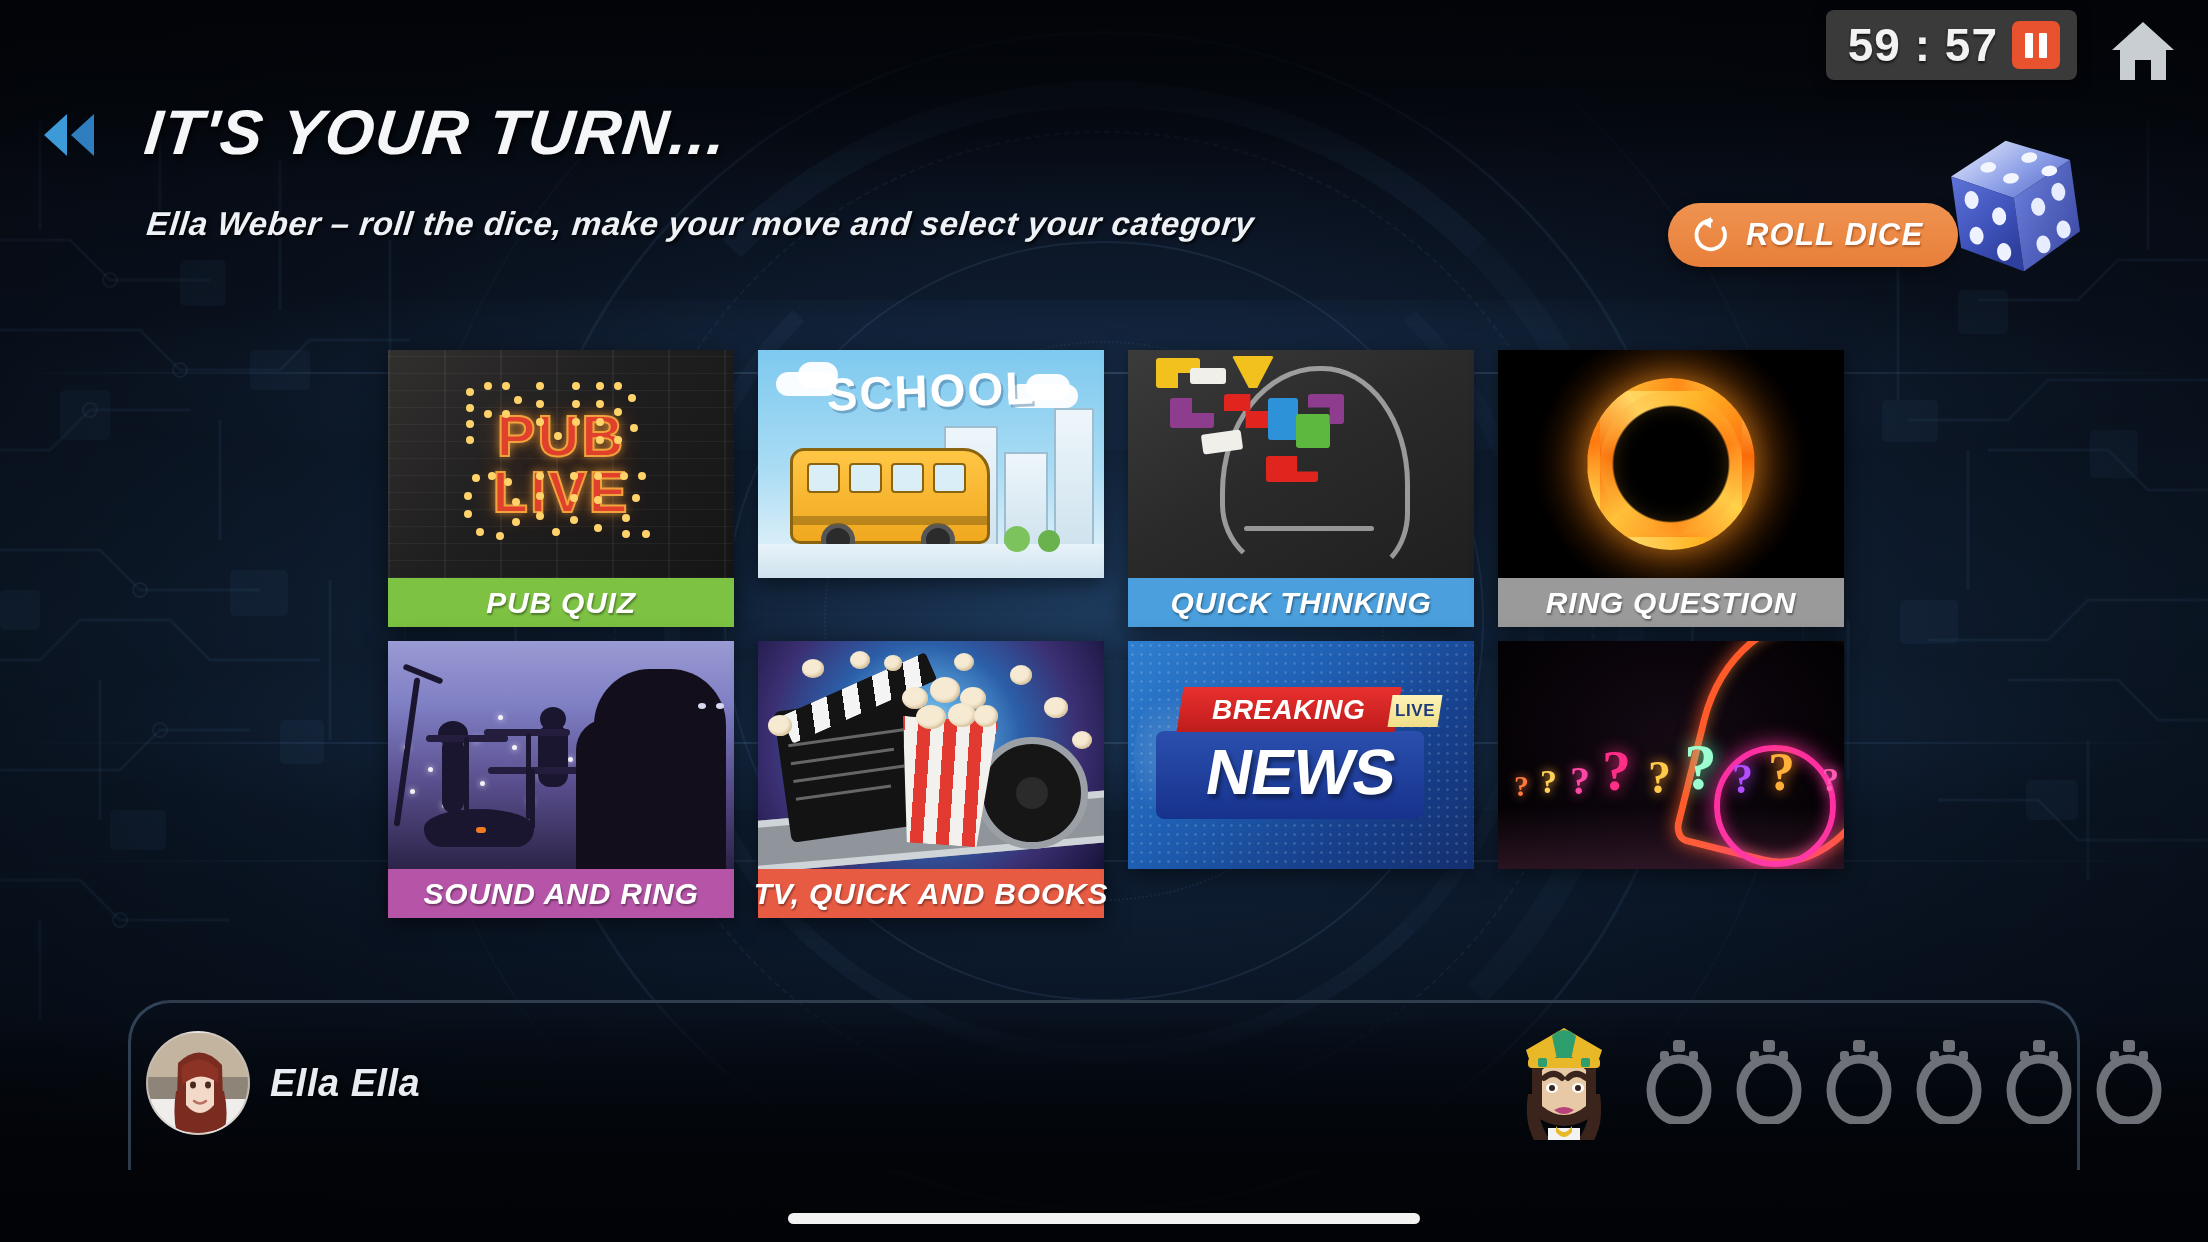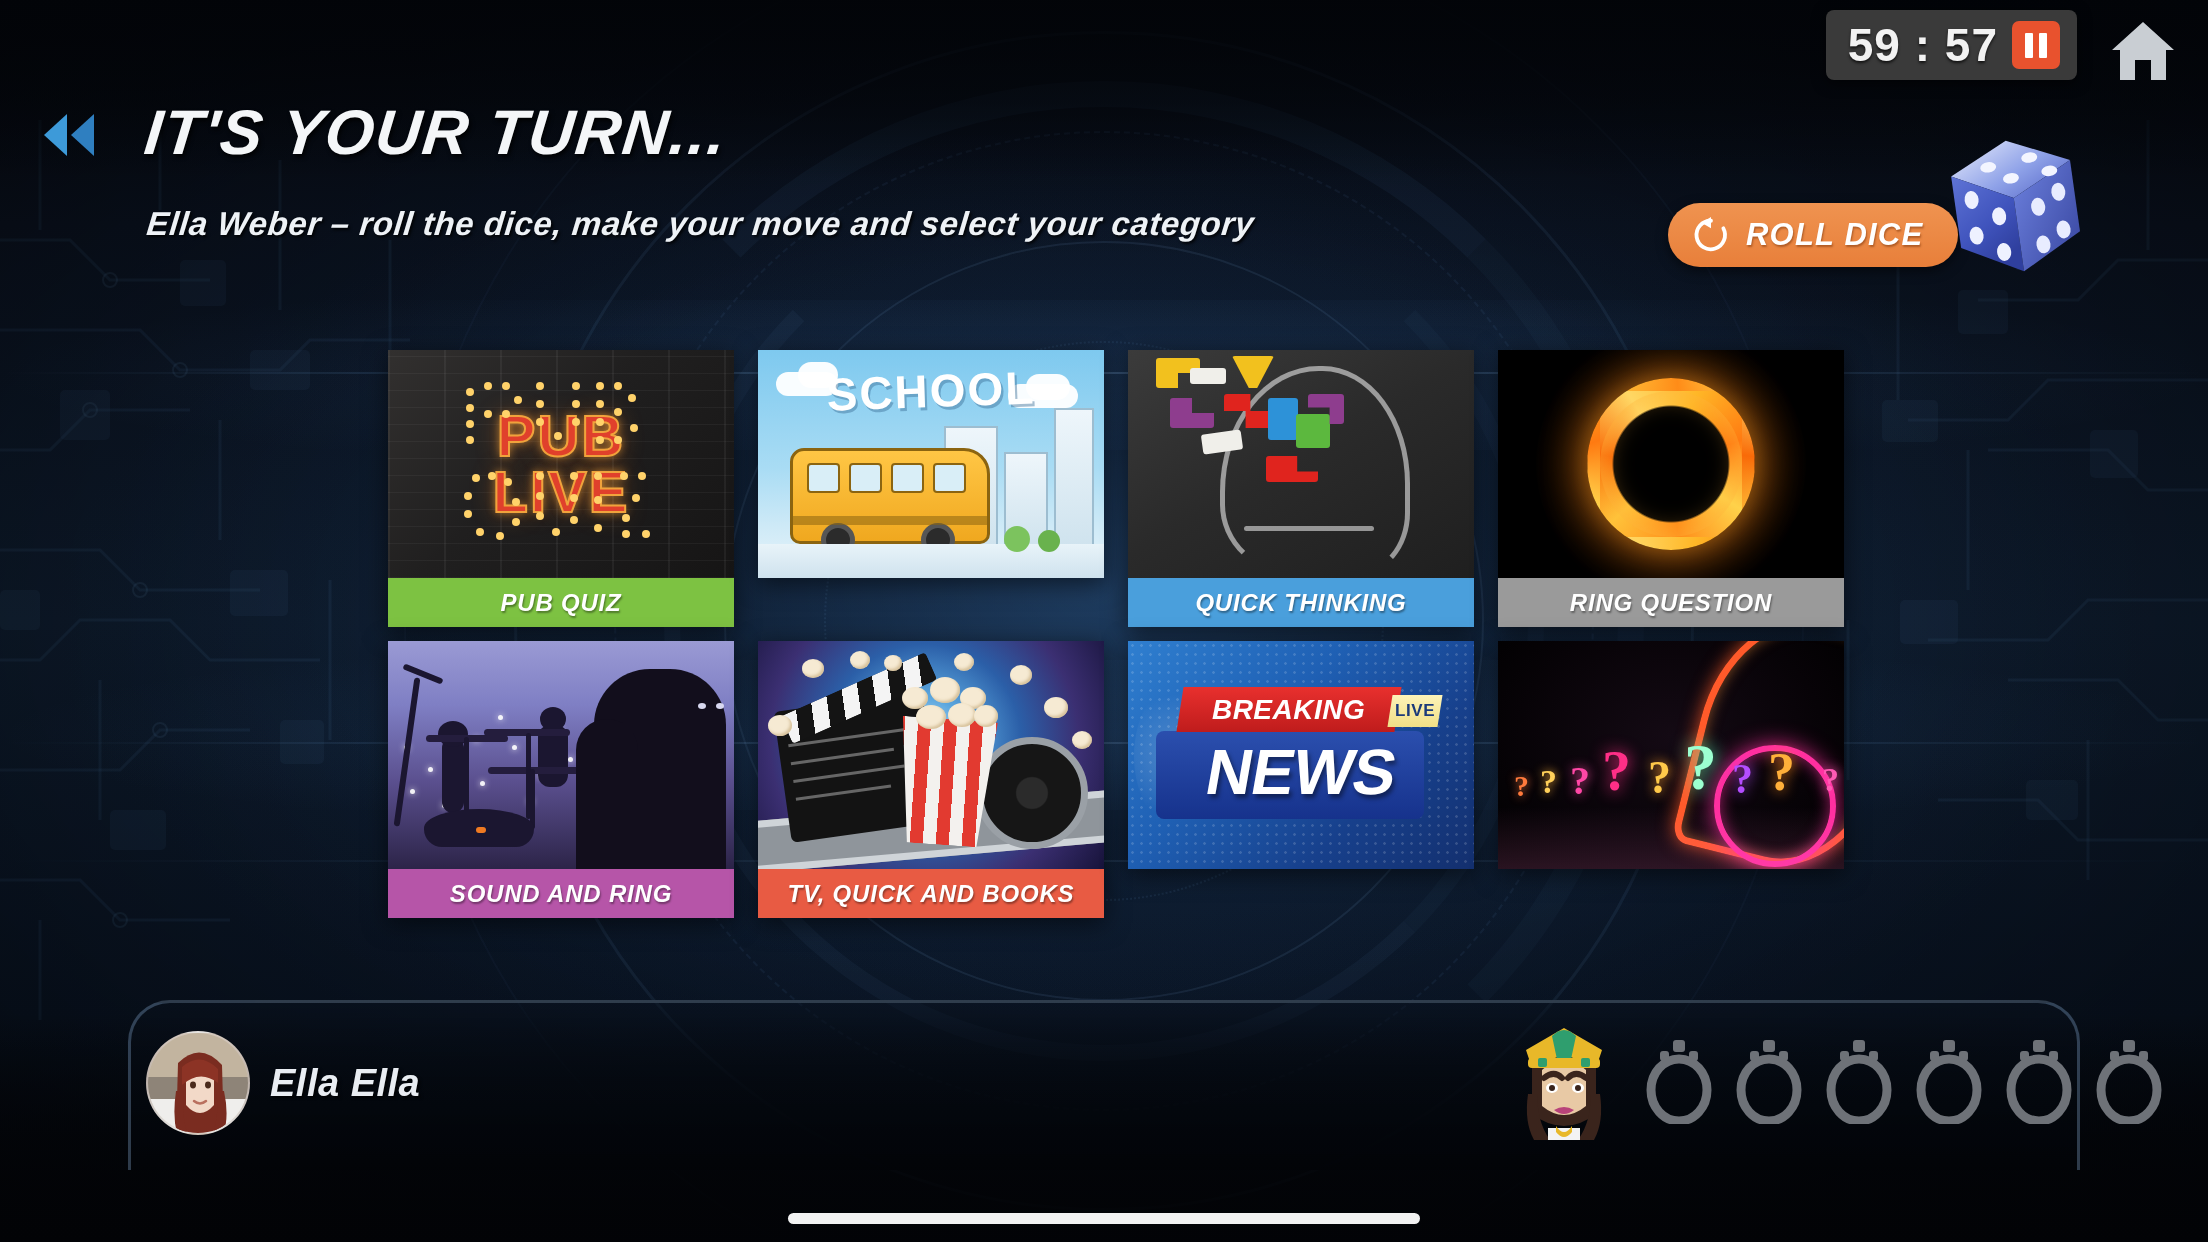--- a/index.html
+++ b/index.html
@@ -145,21 +145,21 @@
     display: flex; flex-direction: column;
     filter: drop-shadow(0 5px 12px rgba(0,0,0,.55));
   }
   .tile-art {
     position: relative; width: 100%; height: 228px;
     overflow: hidden; background: #111;
   }
   .tile-label {
     height: 49px;
     display: flex; align-items: center; justify-content: center;
-    color: #ffffff; font-size: 24px; font-weight: bold; font-style: italic;
+    color: #ffffff; font-size: 30px; font-weight: bold; font-style: italic;
     letter-spacing: .8px;
     text-shadow: 1px 2px 2px rgba(0,0,0,.38);
     white-space: nowrap;
   }
 
   
   .art-pub {
     background:
       repeating-linear-gradient(0deg, rgba(255,255,255,.045) 0 1px, rgba(0,0,0,0) 1px 17px),
       repeating-linear-gradient(90deg, rgba(255,255,255,.05) 0 2px, rgba(0,0,0,0) 2px 56px),

